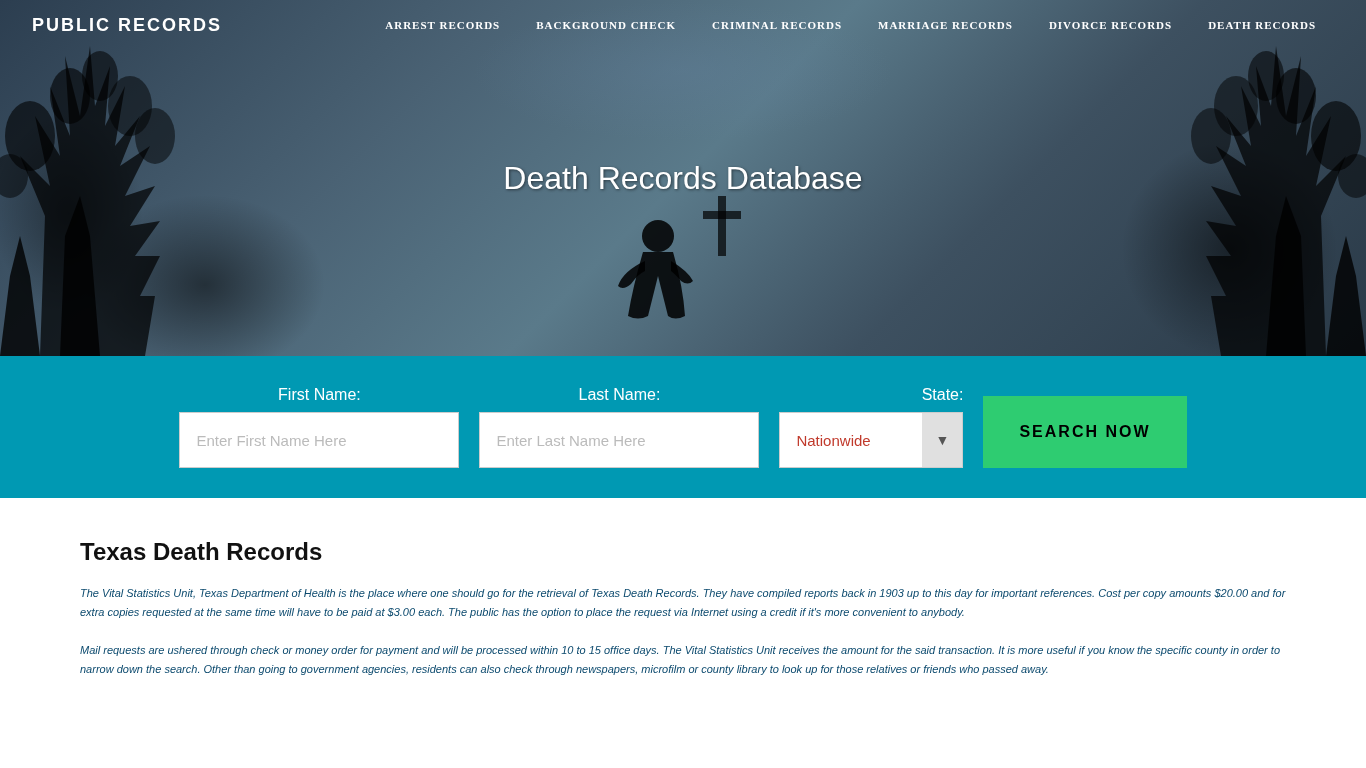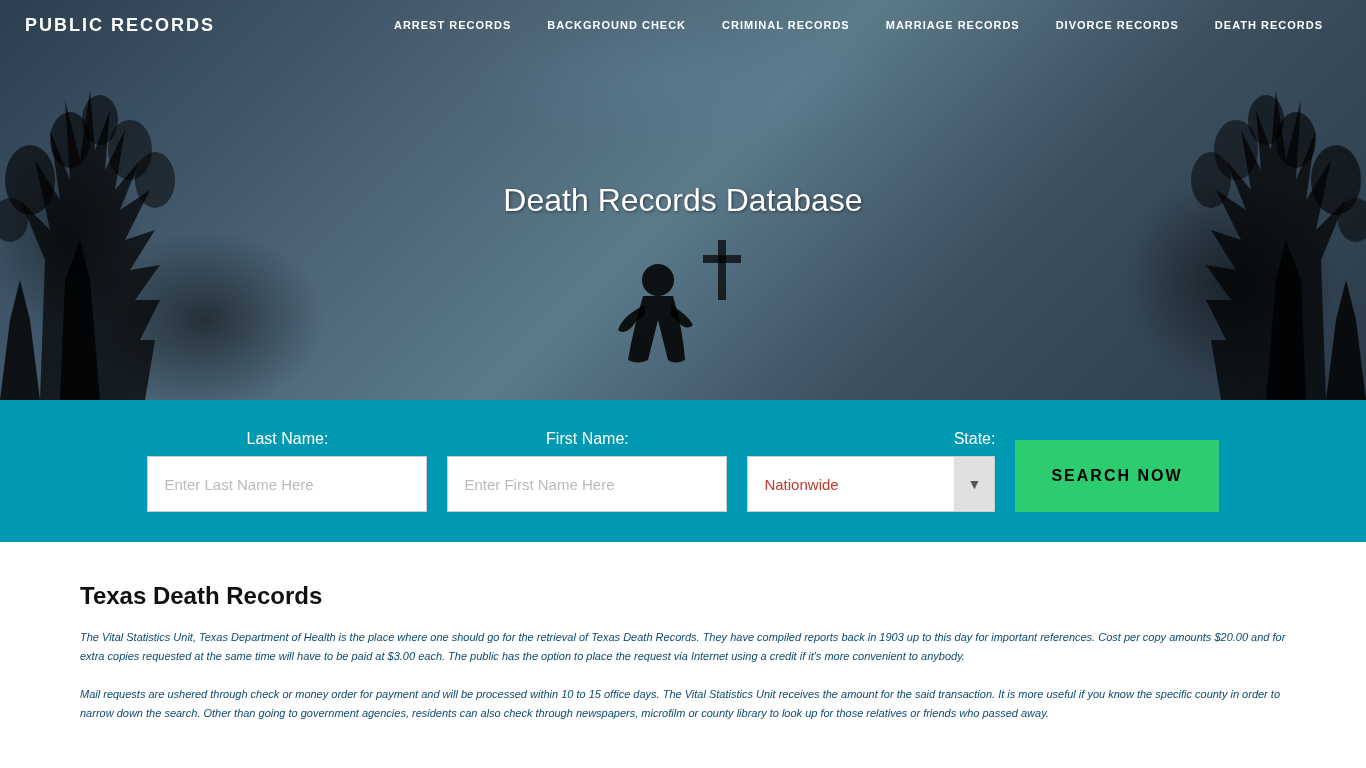--- a/index.html
+++ b/index.html
@@ -19,21 +19,21 @@
     
     header {
       position: absolute;
       top: 0;
       left: 0;
       width: 100%;
       z-index: 10;
       display: flex;
       align-items: center;
       justify-content: space-between;
-      padding: 0 25px;
+      padding: 0 32px;
       height: 50px;
       background: transparent;
       gap: 24px;
     }
 
     .logo {
       color: #fff;
       font-size: 18px;
       font-weight: bold;
       letter-spacing: 2px;
@@ -48,27 +48,28 @@
 
     nav a {
       color: #fff;
       text-decoration: none;
       font-size: 11px;
       font-weight: bold;
       letter-spacing: 1px;
       text-transform: uppercase;
       padding: 0 18px;
       white-space: nowrap;
+      font-family: Liberation Serif, serif;
     }
 
     
     .hero {
       position: relative;
       width: 100%;
-      height: 400px;
+      height: 356px;
       overflow: hidden;
       background: #3a4a5c;
     }
 
     .hero-bg {
       position: absolute;
       inset: 0;
       background: linear-gradient(135deg, #2c3e50 0%, #4a6274 30%, #5a7a8a 50%, #3d5060 70%, #2a3a48 100%);
     }
 
@@ -142,21 +143,21 @@
 
     .state-select-wrapper label {
       color: #fff;
       font-size: 16px;
       font-weight: 400;
       text-align: right;
     }
 
     .state-select-inner {
       position: relative;
-      width: 248px;
+      width: 184px;
       height: 56px;
       background: #fff;
       border: 1px solid #ccc;
       display: flex;
       align-items: center;
     }
 
     .state-select-inner select {
       width: 100%;
       height: 100%;
@@ -282,26 +283,26 @@
 
     <path d="M42 105 Q20 115 15 130 Q20 135 28 128 Q35 118 42 115 Z" fill="rgba(0,0,0,0.85)"></path>
     <path d="M68 105 Q85 115 90 125 Q85 130 78 125 Q72 118 68 115 Z" fill="rgba(0,0,0,0.85)"></path>
   </svg>
 
   <div class="hero-title">Death Records Database</div>
 </div>
 
 <div class="search-section">
   <div class="search-field">
+    <label>First Name:</label>
+    <input type="text" placeholder="Enter First Name Here" style="">
+  </div>
+  <div class="search-field">
     <label>Last Name:</label>
     <input type="text" placeholder="Enter Last Name Here" style="">
-  </div>
-  <div class="search-field">
-    <label>First Name:</label>
-    <input type="text" placeholder="Enter First Name Here" style="">
   </div>
   <div class="state-select-wrapper">
     <label>State:</label>
     <div class="state-select-inner">
       <select>
         
       <option value="Nationwide">Nationwide</option><option value="Alabama">Alabama</option><option value="Alaska">Alaska</option><option value="Arizona">Arizona</option><option value="Arkansas">Arkansas</option><option value="California">California</option><option value="Colorado">Colorado</option><option value="Connecticut">Connecticut</option><option value="Delaware">Delaware</option><option value="Florida">Florida</option><option value="Georgia">Georgia</option><option value="Hawaii">Hawaii</option><option value="Idaho">Idaho</option><option value="Illinois">Illinois</option><option value="Indiana">Indiana</option><option value="Iowa">Iowa</option><option value="Kansas">Kansas</option><option value="Kentucky">Kentucky</option><option value="Louisiana">Louisiana</option><option value="Maine">Maine</option><option value="Maryland">Maryland</option><option value="Massachusetts">Massachusetts</option><option value="Michigan">Michigan</option><option value="Minnesota">Minnesota</option><option value="Mississippi">Mississippi</option><option value="Missouri">Missouri</option><option value="Montana">Montana</option><option value="Nebraska">Nebraska</option><option value="Nevada">Nevada</option><option value="New Hampshire">New Hampshire</option><option value="New Jersey">New Jersey</option><option value="New Mexico">New Mexico</option><option value="New York">New York</option><option value="North Carolina">North Carolina</option><option value="North Dakota">North Dakota</option><option value="Ohio">Ohio</option><option value="Oklahoma">Oklahoma</option><option value="Oregon">Oregon</option><option value="Pennsylvania">Pennsylvania</option><option value="Rhode Island">Rhode Island</option><option value="South Carolina">South Carolina</option><option value="South Dakota">South Dakota</option><option value="Tennessee">Tennessee</option><option value="Texas">Texas</option><option value="Utah">Utah</option><option value="Vermont">Vermont</option><option value="Virginia">Virginia</option><option value="Washington">Washington</option><option value="West Virginia">West Virginia</option><option value="Wisconsin">Wisconsin</option><option value="Wyoming">Wyoming</option></select>
       <div class="select-arrow">▼</div>
     </div>
   </div>

